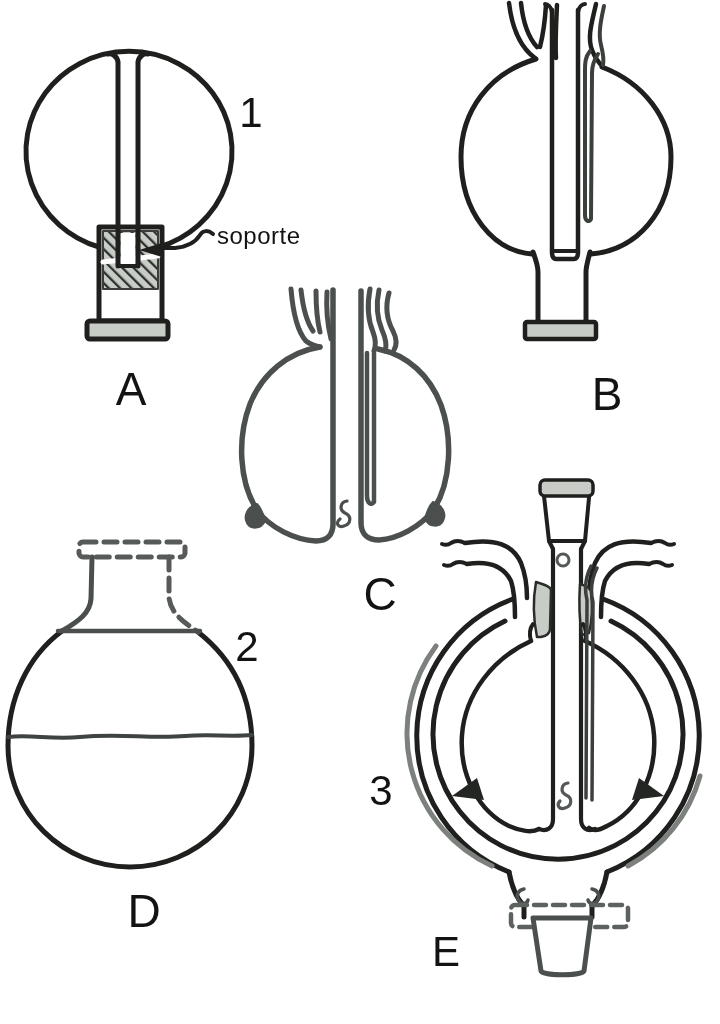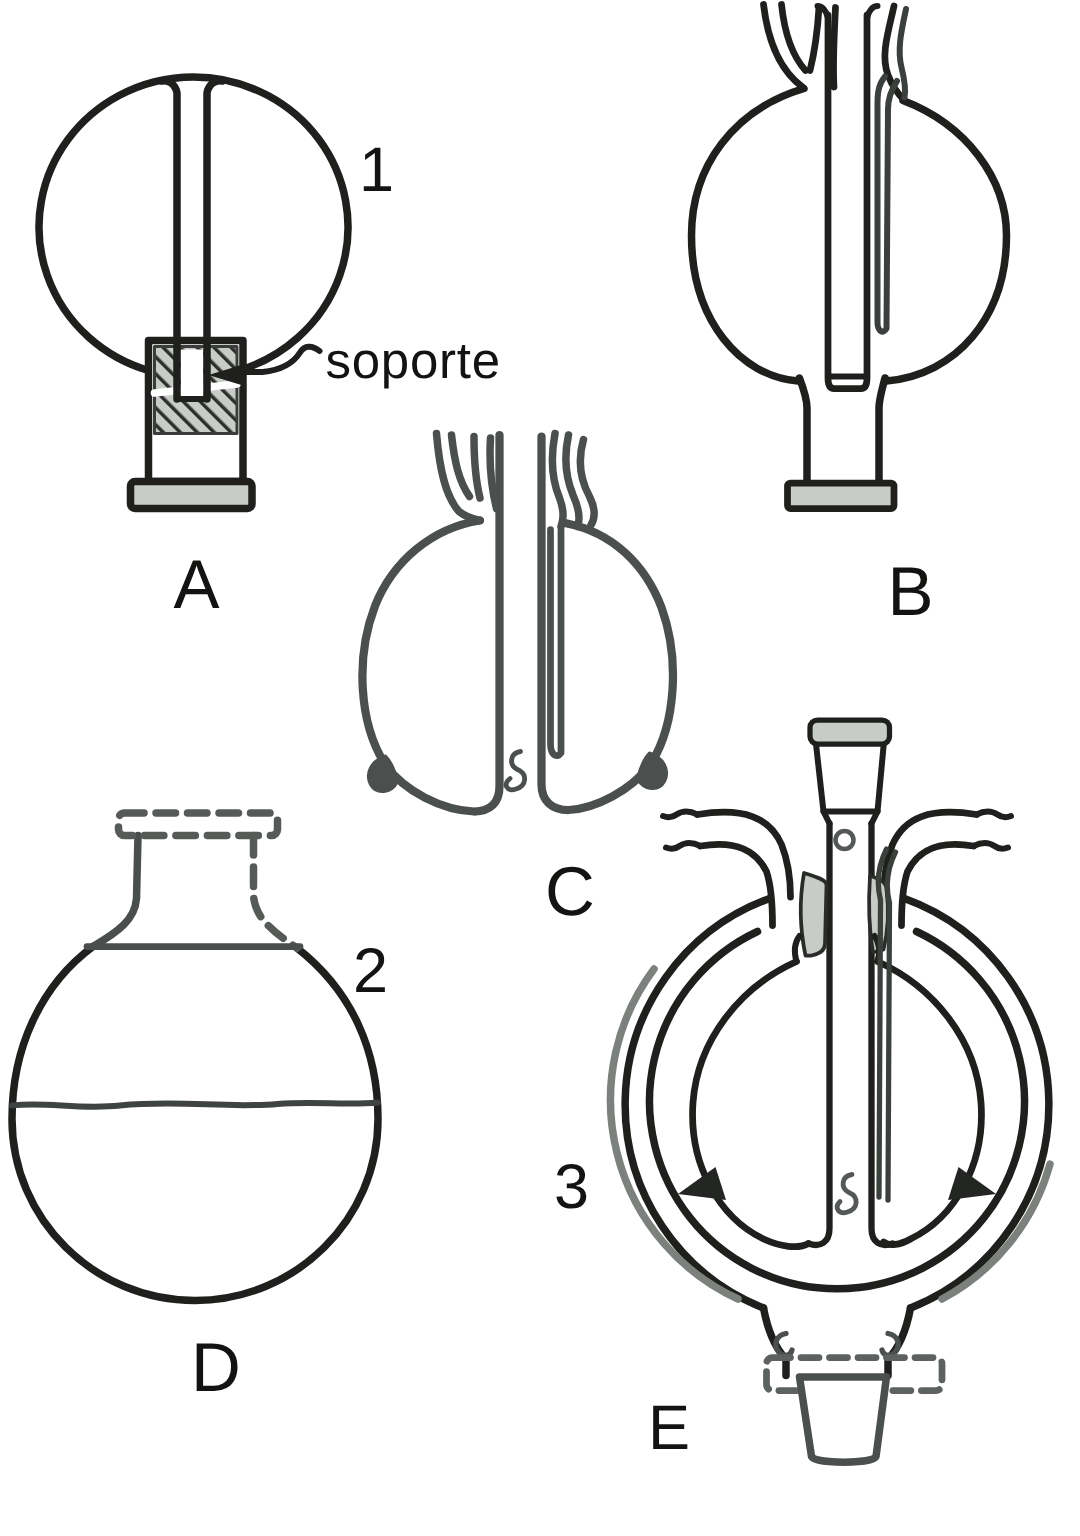--- a/index.html
+++ b/index.html
@@ -17,21 +17,21 @@
     overflow:hidden;
   }
   .canvas svg{position:absolute;left:0;top:0;}
   .lbl{
     position:absolute;color:var(--label-text,#131312);
     font-family:"Liberation Sans",sans-serif;line-height:1;white-space:nowrap;
     user-select:none;
   }
   .lbl.num{font-size:42px;}
   .lbl.letter{font-size:46px;}
-  .lbl.annot{font-size:34px;letter-spacing:0.5px;}
+  .lbl.annot{font-size:24px;letter-spacing:0.5px;}
   .ctr{width:44px;text-align:center;}
 </style>
 </head>
 <body>
 
 <div class="canvas">
 
   <svg width="720" height="1024" viewBox="0 0 720 1024">
     <defs>
       <pattern id="hatch" width="8" height="8" patternUnits="userSpaceOnUse" patternTransform="rotate(-45)">

